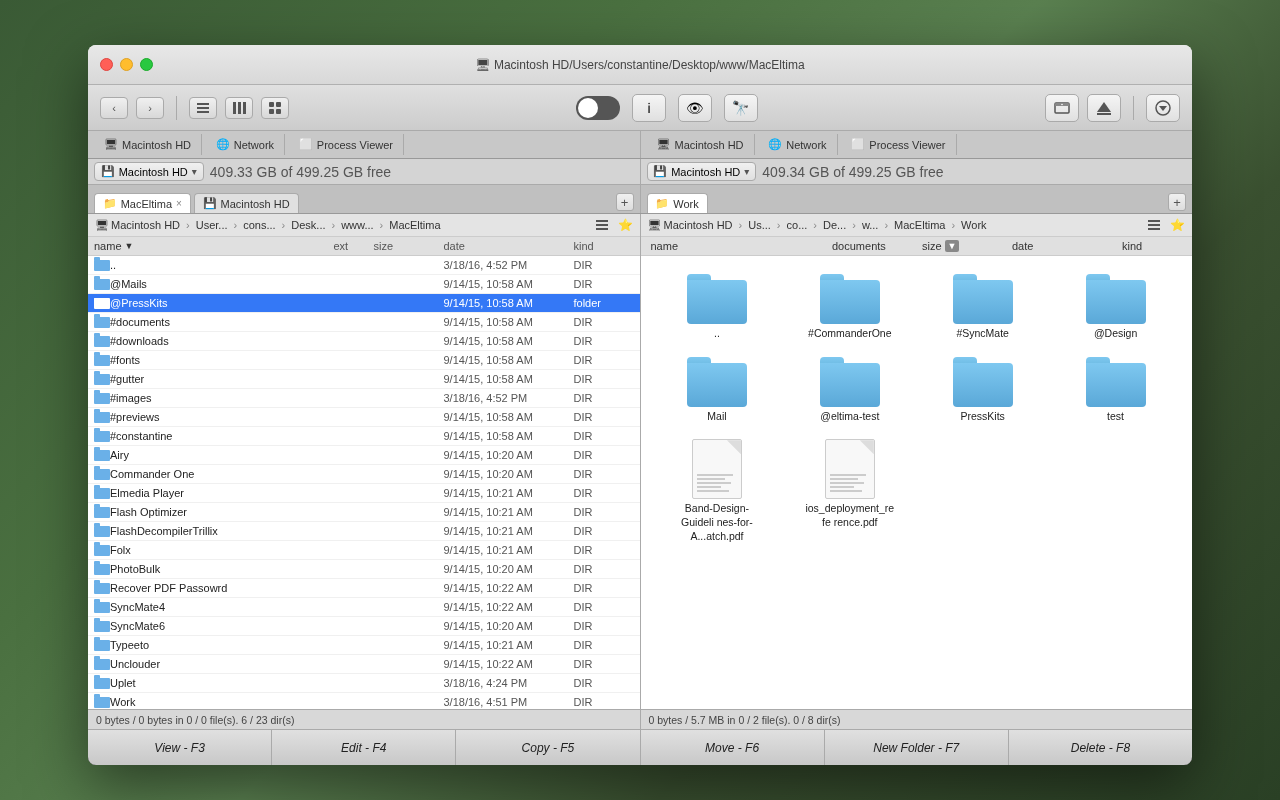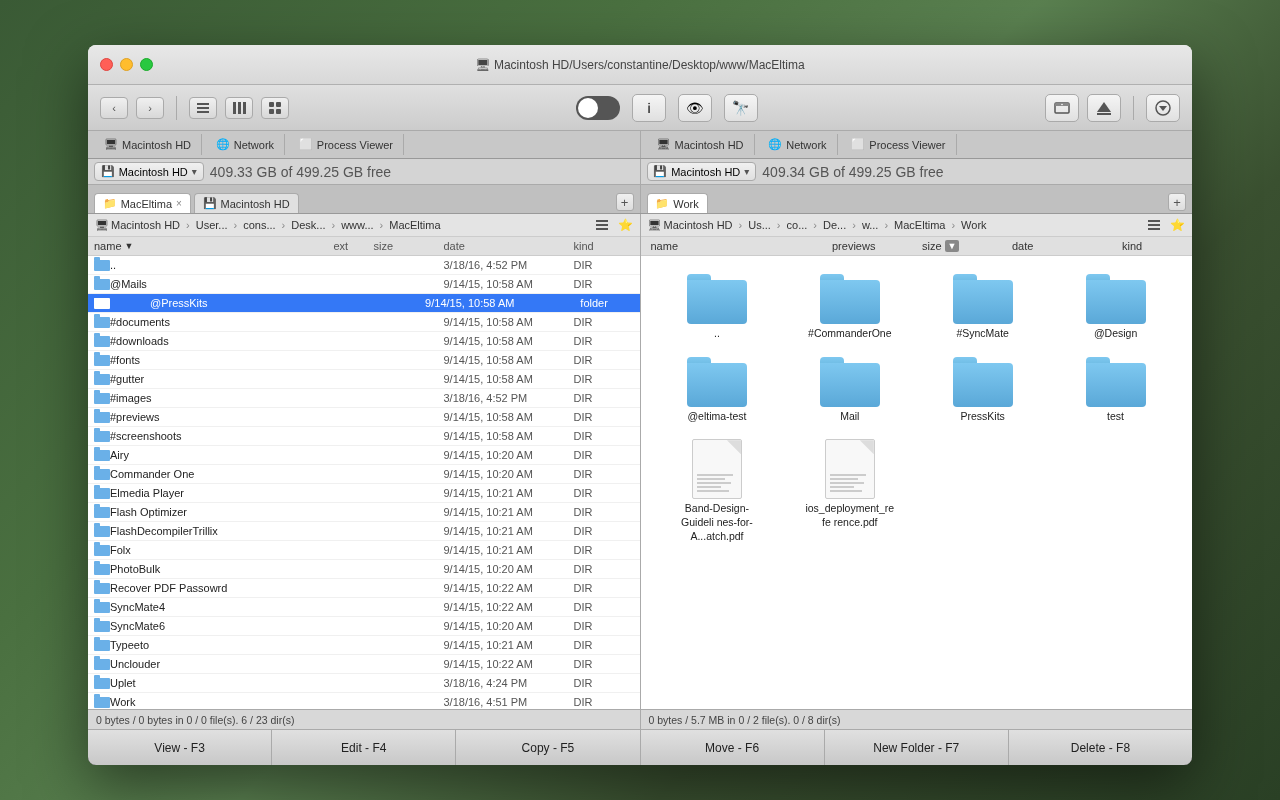--- a/index.html
+++ b/index.html
@@ -236,21 +236,21 @@
     .file-row {
       display: flex;
       align-items: center;
       padding: 1px 6px;
       font-size: 11px;
       color: #222;
       border-bottom: 1px solid #f0f0f0;
       cursor: pointer;
       height: 19px;
     }
-    .file-row.selected { background: #3478f6; color: white; gap: 40px; }
+    .file-row.selected { background: #3478f6; color: white; }
     .file-row.selected .col-size,
     .file-row.selected .col-date,
     .file-row.selected .col-kind,
     .file-row.selected .col-ext { color: white; }
     .col-size { width: 70px; color: #555; }
     .col-date { width: 130px; color: #555; }
     .col-kind { width: 60px; color: #555; }
     .col-ext { width: 40px; color: #555; }
     
     .status-bar {
@@ -263,20 +263,21 @@
       font-size: 10.5px;
       color: #444;
     }
     .status-left { flex: 1; }
     
     .bottom-toolbar {
       height: 36px;
       background: #000000;
       border-top: 1px solid #aaa;
       display: flex;
+      font-style: italic;
     }
     .bottom-btn {
       flex: 1;
       display: flex;
       align-items: center;
       justify-content: center;
       font-size: 12px;
       color: #222;
       cursor: pointer;
       border-right: 1px solid #aaa;
@@ -715,21 +716,21 @@
             <span class="col-ext"></span>
             <span class="col-size"></span>
             <span class="col-date">9/14/15, 10:58 AM</span>
             <span class="col-kind">DIR</span>
           </div>
           <div class="file-row">
             <span><svg width="16" height="14" viewBox="0 0 16 14">
                 <rect x="0" y="3" width="16" height="11" rx="1" fill="#6ab0e8"></rect>
                 <rect x="0" y="0" width="6" height="4" rx="1" fill="#6ab0e8"></rect>
               </svg></span>
-            <span class="col-name">#screenshoots</span>
+            <span class="col-name">#constantine</span>
             <span class="col-ext"></span>
             <span class="col-size"></span>
             <span class="col-date">9/14/15, 10:58 AM</span>
             <span class="col-kind">DIR</span>
           </div>
           <div class="file-row">
             <span><svg width="16" height="14" viewBox="0 0 16 14">
                 <rect x="0" y="3" width="16" height="11" rx="1" fill="#6ab0e8"></rect>
                 <rect x="0" y="0" width="6" height="4" rx="1" fill="#6ab0e8"></rect>
               </svg></span>
@@ -916,21 +917,21 @@
               <rect x="1" y="6" width="12" height="2" fill="#555"></rect>
               <rect x="1" y="10" width="12" height="2" fill="#555"></rect>
             </svg>
           </div>
           <div class="bc-icon-btn">⭐</div>
         </div>
       </div>
 
       <div class="right-col-header">
         <span class="right-col-name">name</span>
-        <span class="right-col-ext">previews</span>
+        <span class="right-col-ext">documents</span>
         <span class="right-col-size">
           <span>size</span>
           <span style="font-size:9px;background:#888;color:white;padding:1px 3px;border-radius:2px;">▼</span>
         </span>
         <span class="right-col-date">date</span>
         <span class="right-col-kind">kind</span>
       </div>
 
       <div class="icon-grid">
 
@@ -960,28 +961,28 @@
       <div class="folder-tab"></div>
       <div class="folder-body"></div>
     </div>
             <div class="icon-label">@Design</div>
           </div>
           <div class="icon-item">
             <div class="folder-icon-lg">
       <div class="folder-tab"></div>
       <div class="folder-body"></div>
     </div>
-            <div class="icon-label">@eltima-test</div>
+            <div class="icon-label">Mail</div>
           </div>
           <div class="icon-item">
             <div class="folder-icon-lg">
       <div class="folder-tab"></div>
       <div class="folder-body"></div>
     </div>
-            <div class="icon-label">Mail</div>
+            <div class="icon-label">@eltima-test</div>
           </div>
           <div class="icon-item">
             <div class="folder-icon-lg">
       <div class="folder-tab"></div>
       <div class="folder-body"></div>
     </div>
             <div class="icon-label">PressKits</div>
           </div>
           <div class="icon-item">
             <div class="folder-icon-lg">

